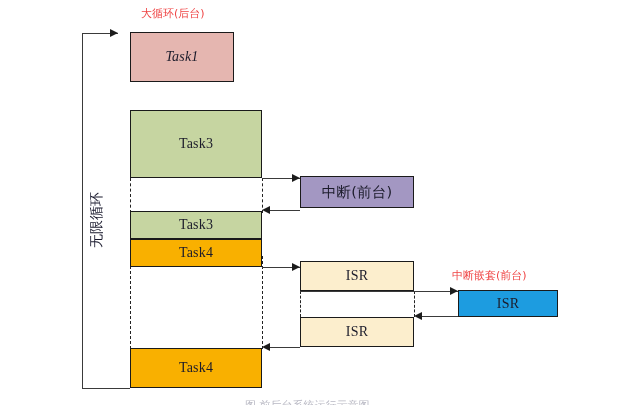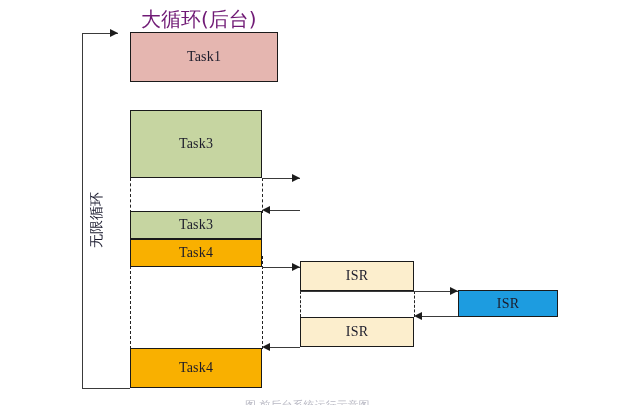--- a/index.html
+++ b/index.html
@@ -30,22 +30,22 @@
     color: #1c1c2b;
     white-space: nowrap;
   }
   .cjk {
     font-family: "DejaVu Sans", "Liberation Sans", sans-serif;
     font-size: 14.5px;
   }
   .label {
     position: absolute;
     font-family: "DejaVu Sans", "Liberation Sans", sans-serif;
-    font-size: 20px;
-    color: #701a75;
+    font-size: 11px;
+    color: #ef4444;
     white-space: nowrap;
   }
   .vlabel {
     position: absolute;
     font-family: "DejaVu Sans", "Liberation Sans", sans-serif;
     font-size: 14px;
     color: #16162a;
     white-space: nowrap;
     transform-origin: 0 0;
     transform: rotate(-90deg);
@@ -82,52 +82,54 @@
     white-space: nowrap;
   }
 </style>
 </head>
 <body>
 
 <div id="canvas">
 
   <div class="label" style="left:141px; top:6px;">大循环(后台)</div>
 
+  <div class="label" style="left:452px; top:268px;">中断嵌套(前台)</div>
 
   <div class="line-h" style="left:82px; top:33px; width:36px;"></div>
   <div class="arrow arrow-r" style="left:110px; top:28.5px;"></div>
 
   <div class="line-v" style="left:82px; top:33px; height:355px;"></div>
 
   <div class="line-h" style="left:82px; top:388px; width:48px;"></div>
 
   <div class="vlabel" style="left:88px; top:248px;">无限循环</div>
 
   <div class="dash-v" style="left:130px; top:178px; height:35px;"></div>
   <div class="dash-v" style="left:262px; top:178px; height:35px;"></div>
   <div class="dash-v" style="left:130px; top:256px; height:93px;"></div>
   <div class="dash-v" style="left:262px; top:256px; height:93px;"></div>
 
-  <div class="box" style="left:130px; top:32px; width:148px; height:50px; background:#e5b6b0;">Task1</div>
+  <div class="box" style="left:130px; top:32px; width:104px; height:50px; background:#e5b6b0;font-style:italic;">Task1</div>
 
 
   <div class="box" style="left:130px; top:110px; width:132px; height:68px; background:#c6d5a1;">Task3</div>
 
   <div class="box" style="left:130px; top:211px; width:132px; height:28px; background:#c6d5a1;">Task3</div>
 
   <div class="box" style="left:130px; top:239px; width:132px; height:28px; background:#f9b000;">Task4</div>
 
   <div class="box" style="left:130px; top:348px; width:132px; height:40px; background:#f9b000;">Task4</div>
 
   <div class="line-h" style="left:262px; top:178px; width:38px;"></div>
   <div class="arrow arrow-r" style="left:292px; top:173.5px;"></div>
 
   <div class="line-h" style="left:264px; top:210px; width:36px;"></div>
   <div class="arrow arrow-l" style="left:262px; top:205.5px;"></div>
 
+  <div class="box cjk" style="left:300px; top:176px; width:114px; height:32px; background:#a397c2;">中断(前台)</div>
 
   <div class="line-h" style="left:262px; top:267px; width:38px;"></div>
   <div class="arrow arrow-r" style="left:292px; top:262.5px;"></div>
 
   <div class="line-h" style="left:264px; top:347px; width:36px;"></div>
   <div class="arrow arrow-l" style="left:262px; top:342.5px;"></div>
 
   <div class="dash-v" style="left:300px; top:291px; height:26px;"></div>
   <div class="dash-v" style="left:414px; top:291px; height:26px;"></div>
 

